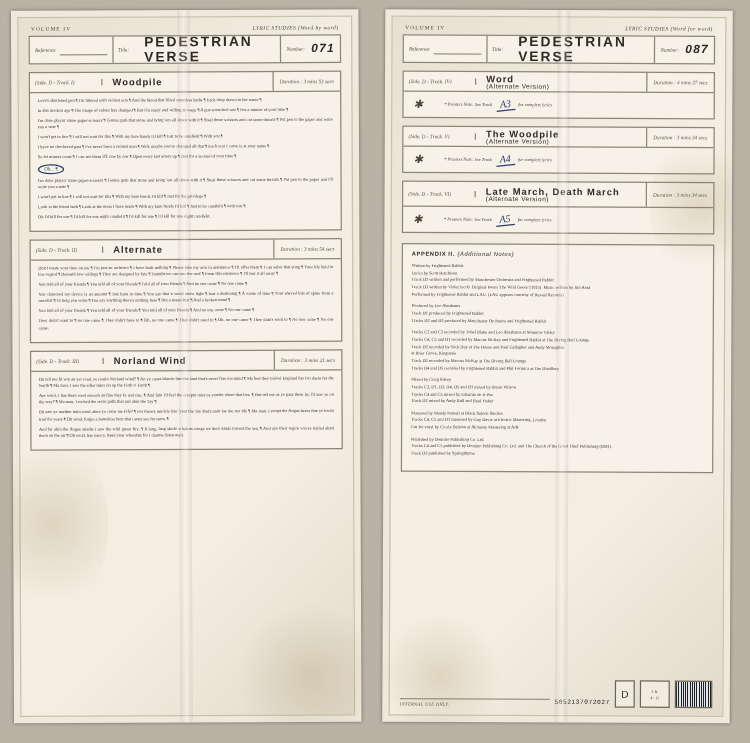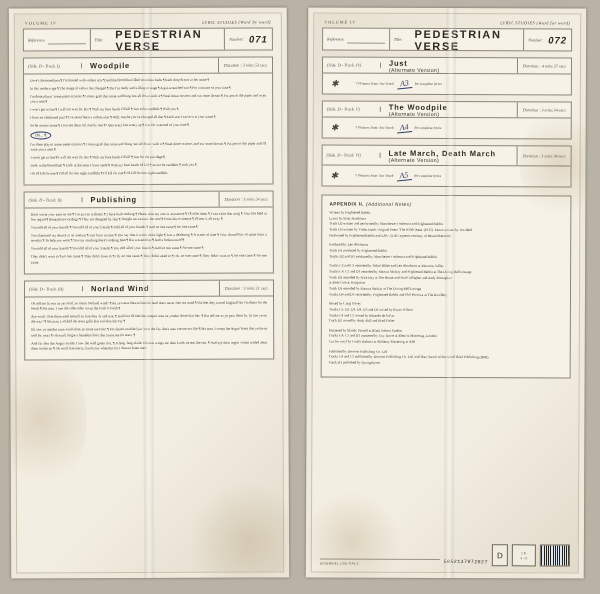--- a/index.html
+++ b/index.html
@@ -227,21 +227,21 @@
           <p>I'm done playin' stone-paper-scissors ¶ Gonna grab that stone and bring 'em all down with it ¶ Steal those scissors and cut some throats ¶ Put pen to the paper and I'll write you a note ¶</p>
           <p>I won't get in line ¶ I will not wait for this ¶ With my bare hands I'd kill ¶ Just for the privilege ¶</p>
           <p>Look in the blood bath ¶ Look at the mess I have made ¶ With my bare hands I'd kill ¶ Just to be candlelit ¶ with you ¶</p>
           <p>Oh I'd kill for one ¶ I'd kill for one night candlelit ¶ I'd kill for one ¶ I'd kill for one night candlelit.</p>
         </div>
       </div>
 
       <div class="trackbox">
         <div class="trackhead">
           <div class="side">(Side. D - Track. II)</div>
-          <div class="name">Publishing</div>
+          <div class="name">Alternate</div>
           <div class="dur">Duration : 3 mins 54 secs</div>
         </div>
         <div class="lyrics">
           <p>Don't waste your time on me ¶ I'm just an architect ¶ I have built nothing ¶ Please take my arm in assistance ¶ I'll offer them ¶ I can salve that sting ¶ Your life held in low regard ¶ Beneath low ceilings ¶ They are designed by fate ¶ Tonight we can tear the roof ¶ From this existence ¶ I'll tear it all away ¶</p>
           <p>You told all of your friends ¶ You told all of your friends ¶ Told all of your friends ¶ And no one came ¶ No one came ¶</p>
           <p>You clamored my device is an amount ¶ Just burn in time ¶ You say that it won't show light ¶ Just a deafening ¶ A waste of time ¶ Your shaved bits of spine from a novelist ¶ To help you write ¶ You say anything there's nothing here ¶ But a masochist ¶ And a broken mind ¶</p>
           <p>You told all of your friends ¶ You told all of your friends ¶ You told all of your friends ¶ And no one came ¶ No one came ¶</p>
           <p>They didn't want to ¶ no one came ¶ They didn't have to ¶ Oh, no one came ¶ They didn't need to ¶ Oh, no one came ¶ They didn't want to ¶ No one came ¶ No one came.</p>
         </div>
       </div>
@@ -278,29 +278,29 @@
         <div class="cell">
           <span>Reference</span>
           <span class="ref-blank"></span>
         </div>
         <div class="cell title-cell">
           <span style="font-style:italic;font-size:4.2px;color:#5a5345;">Title:</span>
           <span class="bigtitle">PEDESTRIAN VERSE</span>
         </div>
         <div class="cell last">
           <span>Number:</span>
-          <span class="numbox">072</span>
+          <span class="numbox">087</span>
         </div>
       </div>
 
       <div class="trackbox" style="position:relative;">
         <div class="trackhead">
           <div class="side">(Side. D - Track. IV)</div>
           <div class="name">
-            <span>Just</span>
+            <span>Word</span>
             <span class="sub">(Alternate Version)</span>
           </div>
           <div class="dur">Duration : 4 mins 27 secs</div>
         </div>
         <div class="pnote">
           <span class="star" style="position:static;margin-right:14px;">✱</span>
           <span>* Printers Note: See Track</span>
           <span class="sig">A3</span>
           <span>for complete lyrics</span>
         </div>

